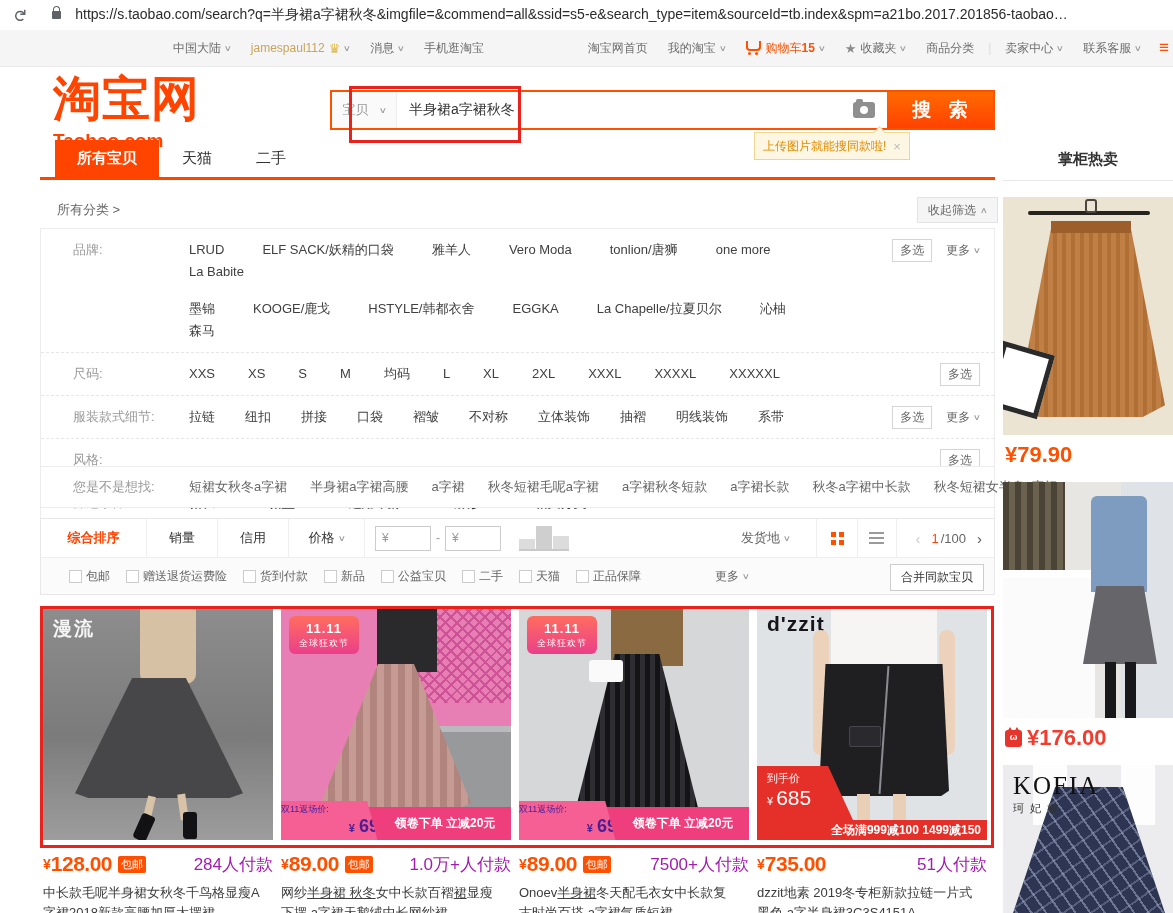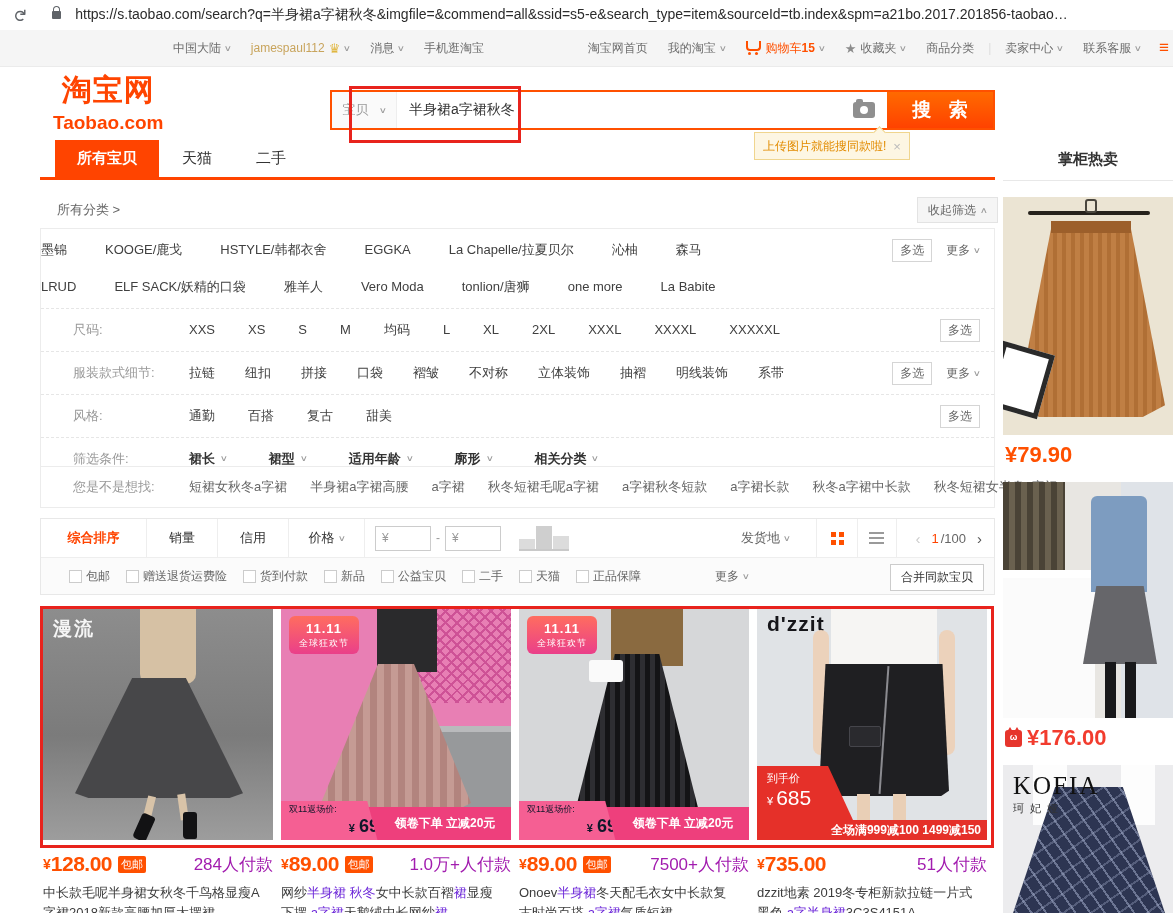--- a/index.html
+++ b/index.html
@@ -25,21 +25,21 @@
   .orange-txt{color:#ff5000;}
   .cart-icon{width:11px;height:8px;border:2px solid #ff5000;border-top:none;border-radius:0 0 4px 4px;
     position:relative;margin-right:5px;margin-top:-4px;}
   .cart-icon::before{content:'';position:absolute;left:0;bottom:-6px;width:3px;height:3px;border-radius:50%;
     background:#ff5000;box-shadow:7px 0 0 #ff5000;}
   .star{color:#8c8c8c;font-size:13px;margin-right:4px;}
   .tn-sep{color:#ddd;padding:0 4px;}
   .hamburger{color:#ff5000;font-size:17px;font-weight:bold;padding:0 2px 0 8px;}
   
   .logo{position:absolute;left:53px;top:74px;cursor:pointer;}
-  .logo-cn{font-size:30px;font-weight:bold;color:#ff4400;letter-spacing:1px;line-height:1.05;text-align:center;}
+  .logo-cn{font-size:48px;font-weight:bold;color:#ff4400;letter-spacing:1px;line-height:1.05;}
   .logo-en{font-size:19px;font-weight:bold;color:#ff4400;margin-top:6px;}
   
   .search{position:absolute;left:330px;top:90px;width:665px;height:40px;display:flex;
     border:2px solid #ff5000;box-sizing:border-box;background:#fff;}
   .search-cat{width:64px;background:#fafafa;border-right:1px solid #eee;display:flex;align-items:center;
     justify-content:center;color:#999;font-size:13px;gap:7px;cursor:pointer;}
   .search-input{flex:1;display:flex;align-items:center;padding-left:12px;font-size:14px;color:#333;position:relative;}
   .cam{position:absolute;right:12px;top:10px;width:22px;height:16px;background:#8f8f8f;border-radius:3px;cursor:pointer;}
   .cam::before{content:'';position:absolute;left:50%;top:50%;transform:translate(-50%,-50%);width:8px;height:8px;
     border-radius:50%;background:#fff;}
@@ -111,21 +111,21 @@
     font-size:12px;color:#333;cursor:pointer;}
   
   .card{position:absolute;top:608px;width:230px;cursor:pointer;}
   .pimg{width:230px;height:232px;position:relative;overflow:hidden;}
   .prow{margin-top:12px;display:flex;align-items:center;}
   .cur{color:#ff5000;font-size:14px;font-weight:bold;}
   .pval{color:#ff5000;font-size:21px;font-weight:bold;letter-spacing:-0.5px;}
   .ship-badge{background:#ff5000;color:#fff;font-size:11px;padding:1px 3px;border-radius:2px;margin-left:6px;}
   .paid{margin-left:auto;color:#a21caf;font-size:17px;}
   .ptitle{margin-top:7px;font-size:13px;color:#3c3c3c;line-height:20px;}
-  .tseg.hl{color:#6d28d9;}
+  .tseg.hl{color:#404040;text-decoration:underline;}
   
   .img1{background:linear-gradient(180deg,#8d8d8d,#7b7b7b 55%,#9d9d9d);}
   .brand-wm{position:absolute;left:10px;top:8px;color:#fff;font-size:19px;font-weight:bold;opacity:.92;letter-spacing:2px;}
   .img1 .torso{position:absolute;left:97px;top:0;width:56px;height:76px;background:#d6c1a4;border-radius:0 0 10px 10px;}
   .img1 .skirt{position:absolute;left:32px;top:70px;width:168px;height:120px;background:#474749;
     clip-path:polygon(34% 0,66% 0,100% 96%,92% 100%,8% 100%,0 96%);}
   .img1 .leg{position:absolute;width:8px;height:26px;background:#d8c3a8;}
   .img1 .leg.l1{left:102px;top:188px;transform:rotate(14deg);}
   .img1 .leg.l2{left:136px;top:186px;transform:rotate(-8deg);}
   .img1 .boot{position:absolute;width:14px;height:27px;background:#121214;border-radius:3px 3px 2px 4px;}
@@ -139,21 +139,21 @@
   .img2 .torso{position:absolute;left:96px;top:0;width:60px;height:64px;background:#2a2a2c;}
   .img2 .skirt{position:absolute;left:40px;top:56px;width:150px;height:148px;
     background:repeating-linear-gradient(90deg,#c59b94 0 7px,#b2847e 7px 14px);
     clip-path:polygon(38% 0,62% 0,100% 94%,88% 100%,12% 100%,0 94%);}
   .badge11{position:absolute;left:8px;top:8px;width:70px;height:38px;border-radius:6px;
     background:linear-gradient(180deg,#ff6d5f,#ea3f8a);color:#fff;text-align:center;line-height:1;z-index:3;}
   .badge11 .bt{font-size:13px;font-weight:bold;margin-top:6px;letter-spacing:1px;}
   .badge11 .bs{font-size:9px;margin-top:4px;letter-spacing:1px;}
   .promo{position:absolute;left:0;right:0;bottom:0;height:33px;background:#ee3f7c;display:flex;align-items:center;z-index:3;}
   .promo-left{width:98px;height:45px;background:#f55f93;clip-path:polygon(0 0,88% 0,100% 100%,0 100%);
-    color:#0f172a;padding-left:8px;box-sizing:border-box;}
+    color:#4c1d95;box-sizing:border-box;}
   .promo-label{font-size:9px;margin-top:2px;}
   .promo-price{font-size:11px;font-weight:bold;text-align:right;}
   .promo-price .big{font-size:18px;margin-left:4px;}
   .promo-right{flex:1;text-align:center;color:#fff;font-size:12px;font-weight:bold;white-space:nowrap;}
   .img3{background:#d6d7d9;}
   .img3 .torso{position:absolute;left:92px;top:0;width:72px;height:58px;background:#8a6a40;}
   .img3 .bag{position:absolute;left:70px;top:52px;width:34px;height:22px;background:#fafafa;border-radius:3px;z-index:2;}
   .img3 .skirt{position:absolute;left:56px;top:46px;width:124px;height:166px;
     background:repeating-linear-gradient(90deg,#141416 0 5px,#2e2e32 5px 10px);
     clip-path:polygon(32% 0,68% 0,100% 95%,86% 100%,14% 100%,0 95%);}
@@ -314,38 +314,39 @@
 <div class="tabs-bar"></div>
 
 <div class="crumb">所有分类 &gt;</div>
 <div class="collapse-btn">
   <span>收起筛选</span>
     <span class="caret-up">∧</span>
 </div>
 
 <div class="fpanel">
   <div class="frow">
+    <div class="flabel">品牌:</div>
     <div class="fchips">
+      <div class="fchips-line">
+          <span class="chip">LRUD</span>
+          <span class="chip">ELF SACK/妖精的口袋</span>
+          <span class="chip">雅羊人</span>
+          <span class="chip">Vero Moda</span>
+          <span class="chip">tonlion/唐狮</span>
+          <span class="chip">one more</span>
+          <span class="chip">La Babite</span>
+        </div>
       <div class="fchips-line">
           <span class="chip">墨锦</span>
           <span class="chip">KOOGE/鹿戈</span>
           <span class="chip">HSTYLE/韩都衣舍</span>
           <span class="chip">EGGKA</span>
           <span class="chip">La Chapelle/拉夏贝尔</span>
           <span class="chip">沁柚</span>
           <span class="chip">森马</span>
-        </div>
-      <div class="fchips-line">
-          <span class="chip">LRUD</span>
-          <span class="chip">ELF SACK/妖精的口袋</span>
-          <span class="chip">雅羊人</span>
-          <span class="chip">Vero Moda</span>
-          <span class="chip">tonlion/唐狮</span>
-          <span class="chip">one more</span>
-          <span class="chip">La Babite</span>
         </div>
     </div>
     <div class="fctrl">
       <span class="multi-btn">多选</span>
       <span class="more-link">
           <span>更多</span>
           <span class="caret">∨</span>
         </span>
     </div>
   </div>
@@ -389,28 +390,20 @@
     <div class="fctrl">
       <span class="multi-btn">多选</span>
       <span class="more-link">
           <span>更多</span>
           <span class="caret">∨</span>
         </span>
     </div>
   </div>
   <div class="frow">
     <div class="flabel">风格:</div>
-    <div class="fchips">
-        <div class="fchips-line">
-          <span class="chip" style="margin-right:33px">通勤</span>
-          <span class="chip" style="margin-right:33px">百搭</span>
-          <span class="chip" style="margin-right:33px">复古</span>
-          <span class="chip" style="margin-right:33px">甜美</span>
-        </div>
-      </div>
     <div class="fctrl">
         <span class="multi-btn">多选</span>
       </div>
   </div>
   <div class="frow">
     <div class="flabel">筛选条件:</div>
     <div class="fchips">
         <div class="fchips-line">
           <span class="cond">
             <span>裙长</span>

